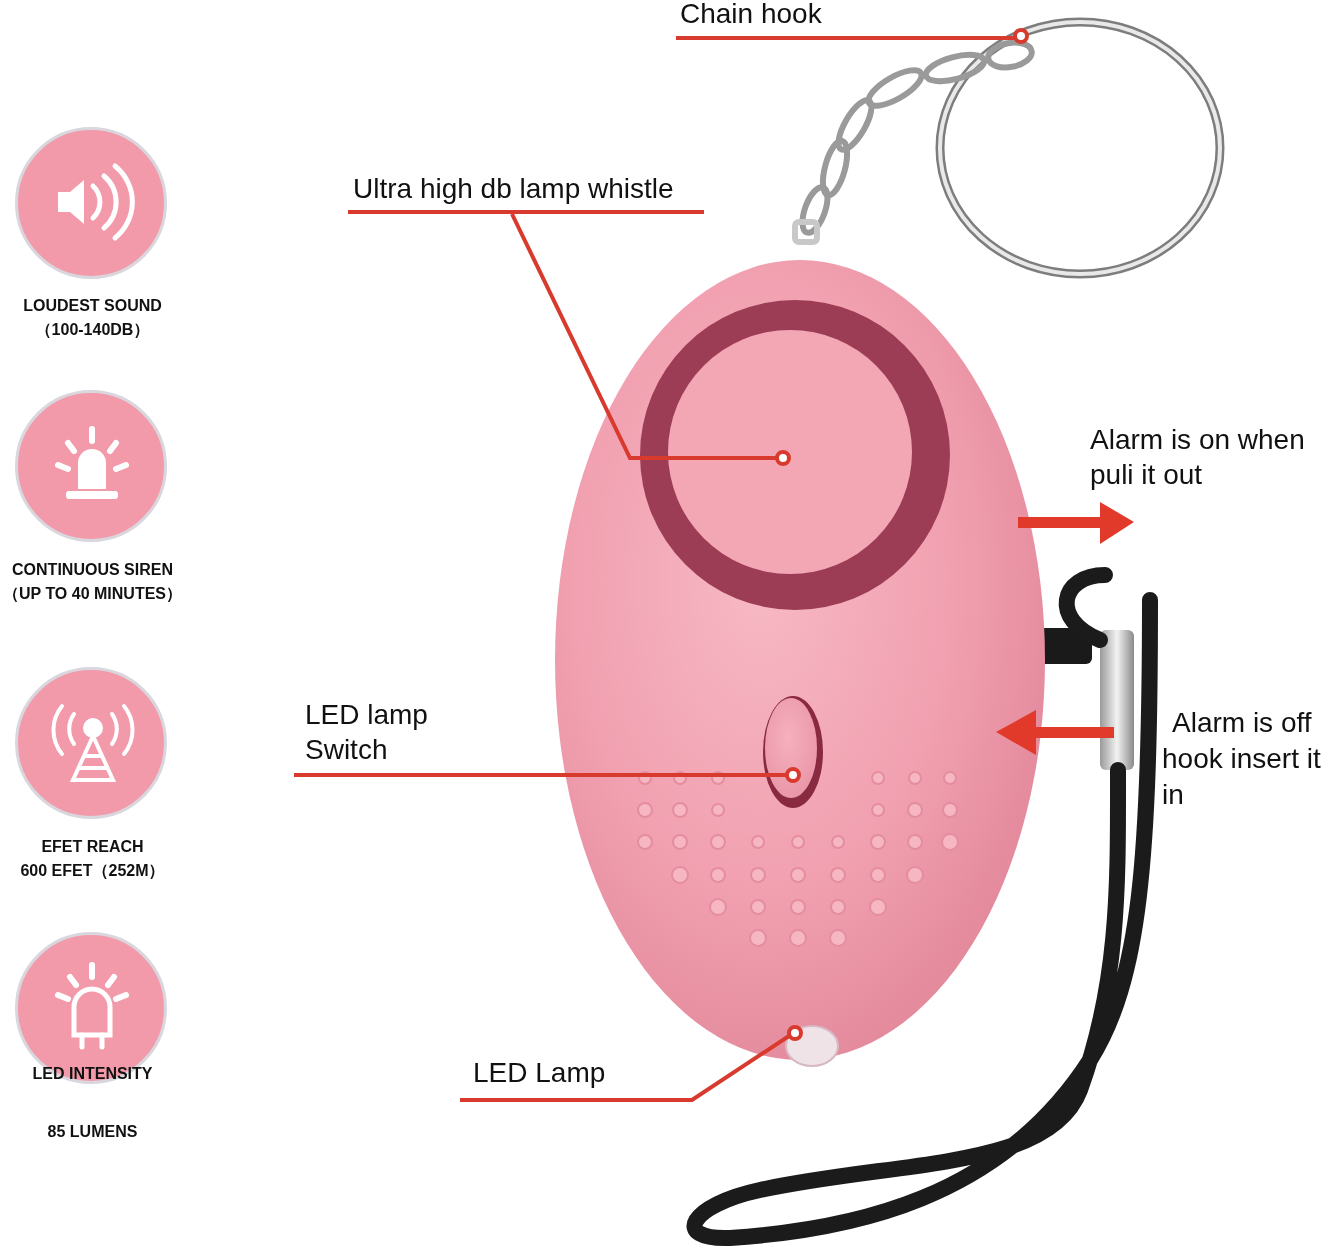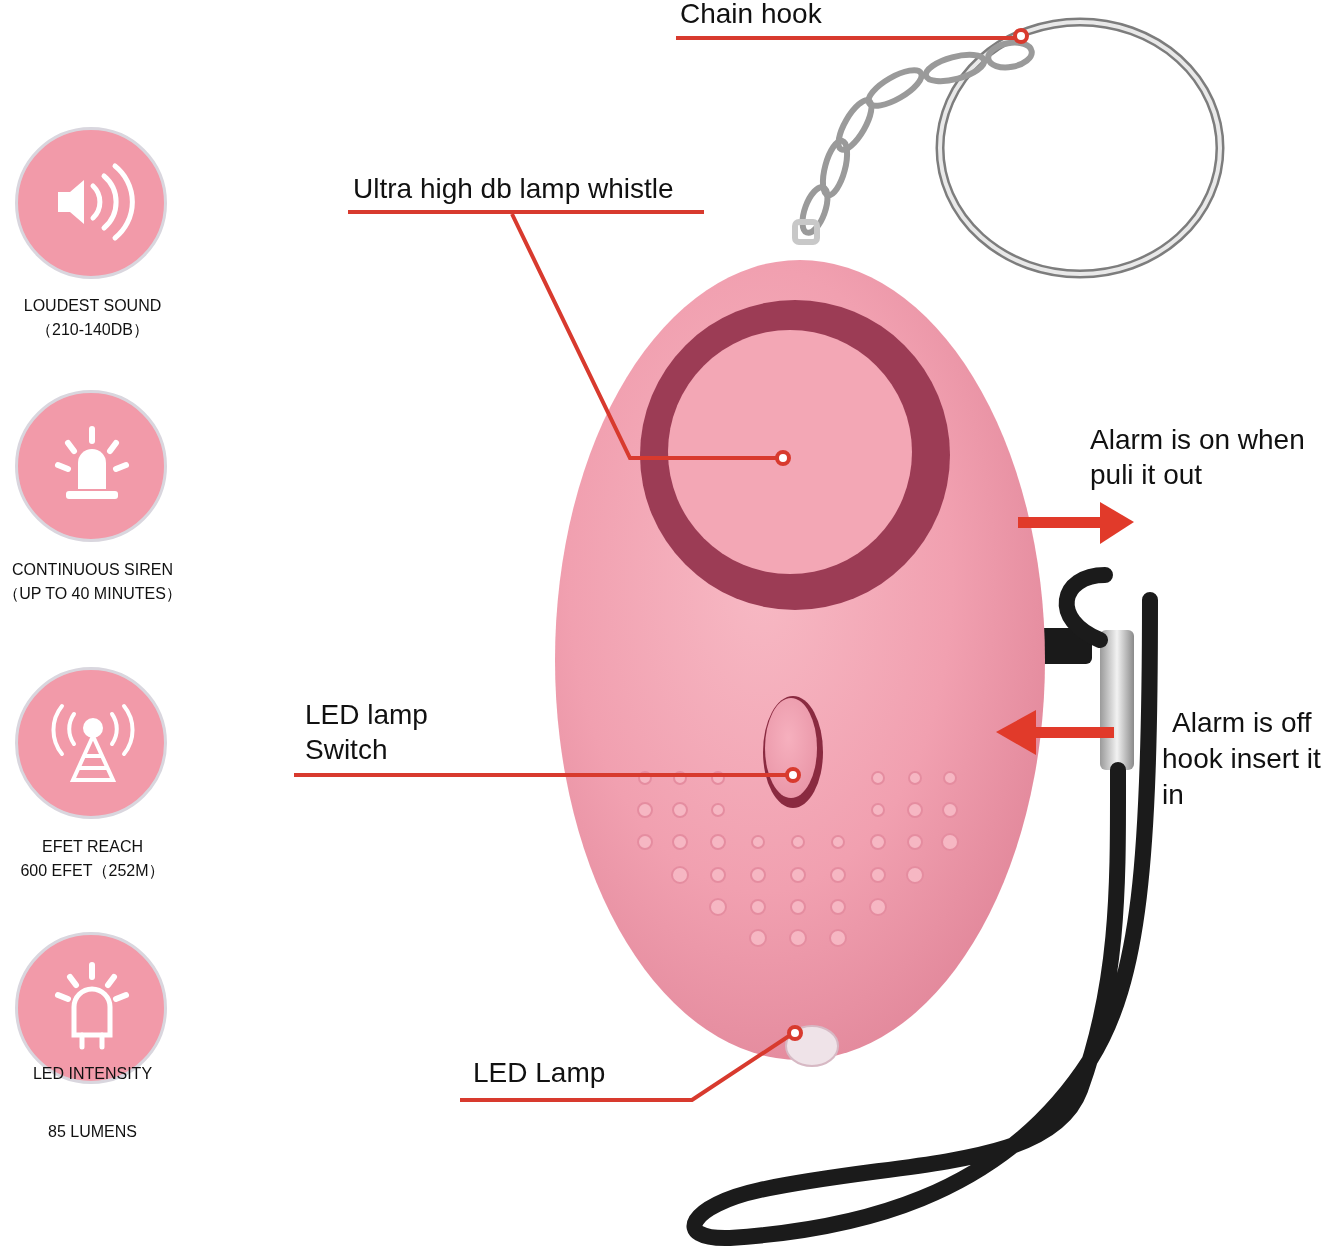--- a/index.html
+++ b/index.html
@@ -2,21 +2,21 @@
 <html><head>
   <meta charset="utf-8">
   <style>
     html, body { margin:0; padding:0; background:#ffffff; }
     body { width:1340px; height:1260px; position:relative; overflow:hidden;
            font-family:"Liberation Sans", sans-serif; color:#111; }
     .feature { position:absolute; left:0; width:185px; text-align:center; }
     .feature .circle { position:absolute; left:15px; width:152px; height:152px; border-radius:50%;
            background:#f29aa9; border:3px solid #d9d6de; box-sizing:border-box; }
     .feature .circle svg { position:absolute; left:0; top:0; width:146px; height:146px; }
-    .feature .cap { position:absolute; left:0; width:185px; font-size:16px; line-height:24px; color:#111; }
+    .feature .cap { position:absolute; left:0; width:185px; font-size:16px; line-height:24px; color:#111;font-weight:bold; }
     .label { position:absolute; font-size:28px; line-height:36px; color:#111; white-space:nowrap; }
     #art { position:absolute; left:0; top:0; width:1340px; height:1260px; }
   </style>
 </head>
 <body>
 
 <svg id="art" viewBox="0 0 1340 1260" xmlns="http://www.w3.org/2000/svg">
   <defs>
     <radialGradient id="bodyGrad" cx="0.42" cy="0.40" r="0.65">
       <stop offset="0" stop-color="#f7b9c4"></stop>
@@ -137,21 +137,21 @@
 <div class="feature" style="top:0">
   <div class="circle" style="top:127px">
     <svg viewBox="0 0 146 146">
       <polygon points="40,62 52,62 66,50 66,94 52,82 40,82" fill="#fff"></polygon>
       <path d="M75 56 A22 22 0 0 1 75 88" stroke="#fff" stroke-width="5" fill="none" stroke-linecap="round"></path>
       <path d="M86 46 A34 34 0 0 1 86 98" stroke="#fff" stroke-width="5" fill="none" stroke-linecap="round"></path>
       <path d="M97 36 A46 46 0 0 1 97 108" stroke="#fff" stroke-width="5" fill="none" stroke-linecap="round"></path>
     </svg>
   </div>
   <div class="cap" style="top:294px">LOUDEST SOUND</div>
-  <div class="cap" style="top:318px">（210-140DB）</div>
+  <div class="cap" style="top:318px">（100-140DB）</div>
 </div>
 
 <div class="feature" style="top:0">
   <div class="circle" style="top:390px">
     <svg viewBox="0 0 146 146">
       <path d="M60 96 V70 A14 14 0 0 1 88 70 V96 Z" fill="#fff"></path>
       <rect x="48" y="98" width="52" height="8" rx="3" fill="#fff"></rect>
       <line x1="74" y1="36" x2="74" y2="48" stroke="#fff" stroke-width="6" stroke-linecap="round"></line>
       <line x1="50" y1="50" x2="56" y2="58" stroke="#fff" stroke-width="6" stroke-linecap="round"></line>
       <line x1="98" y1="50" x2="92" y2="58" stroke="#fff" stroke-width="6" stroke-linecap="round"></line>

